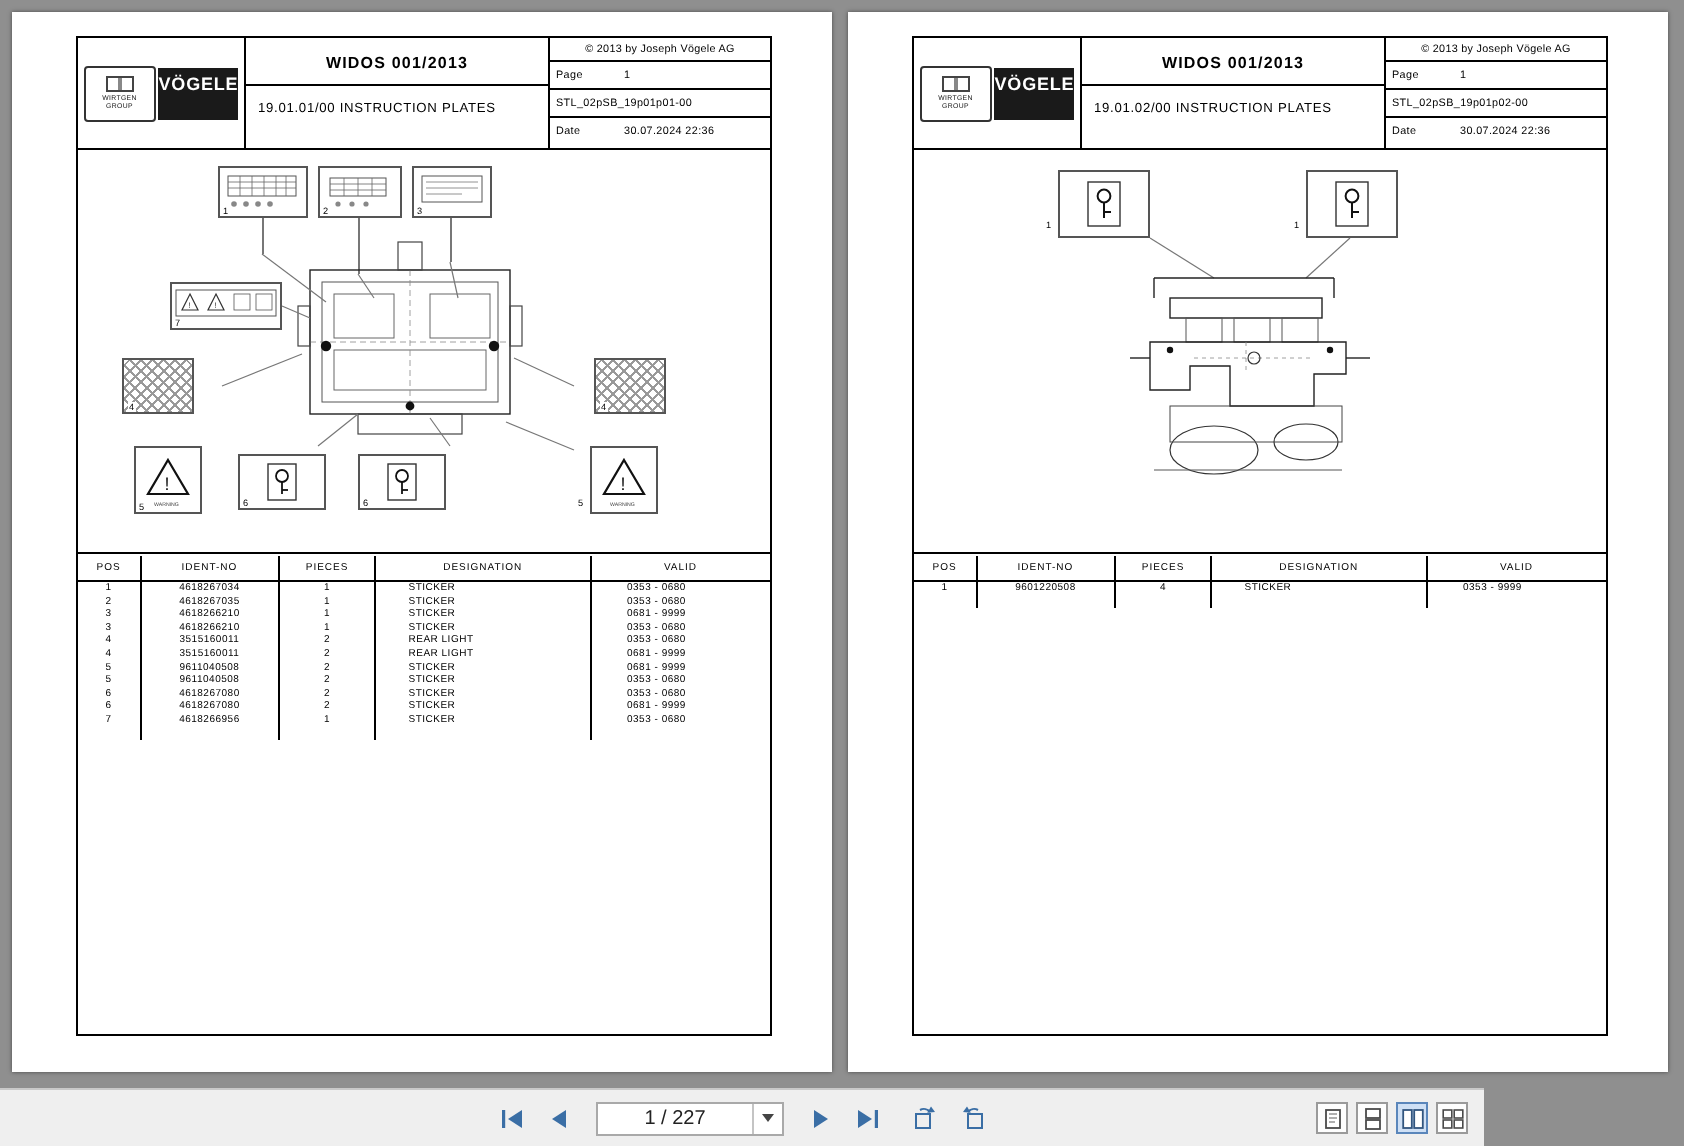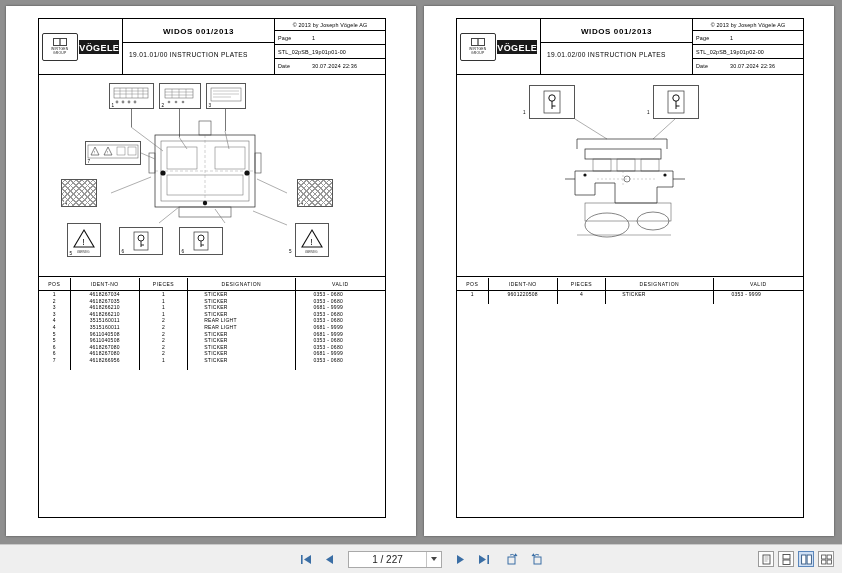--- a/index.html
+++ b/index.html
@@ -80,21 +80,21 @@
     letter-spacing: 0.2px;
   }
   .wirtgen-logo .wl-mark {
     width: 12px; height: 6px;
     border: 1px solid #444;
     margin-bottom: 1px;
     background: linear-gradient(90deg,#fff 0 40%, #888 40% 60%, #fff 60% 100%);
   }
   .voegele-logo {
     width: 40px;
-    height: 14px;
+    height: 26px;
     background: #1a1a1a;
     color: #fff;
     font-size: 9px;
     font-weight: bold;
     letter-spacing: 0.4px;
     text-align: center;
     line-height: 17px;
   }
   .tb-mid {
     width: 152px;
@@ -213,21 +213,21 @@
   .col-pcs   { width: 14%; text-align: center; }
   .col-desig { width: 31%; padding-left: 16px !important; text-align: left; }
   .col-valid { width: 26%; padding-left: 18px !important; text-align: left; }
 
   .filler td { height: auto; border-right: 1px solid #000; }
 
   
   .toolbar {
     position: absolute;
     left: 0; bottom: 0;
-    width: 842px;
+    width: 742px;
     height: 28px;
     background: #efefef;
     border-top: 1px solid #c9c9c9;
     display: flex;
     align-items: center;
     justify-content: center;
   }
   .tb-group {
     display: flex;
     align-items: center;

